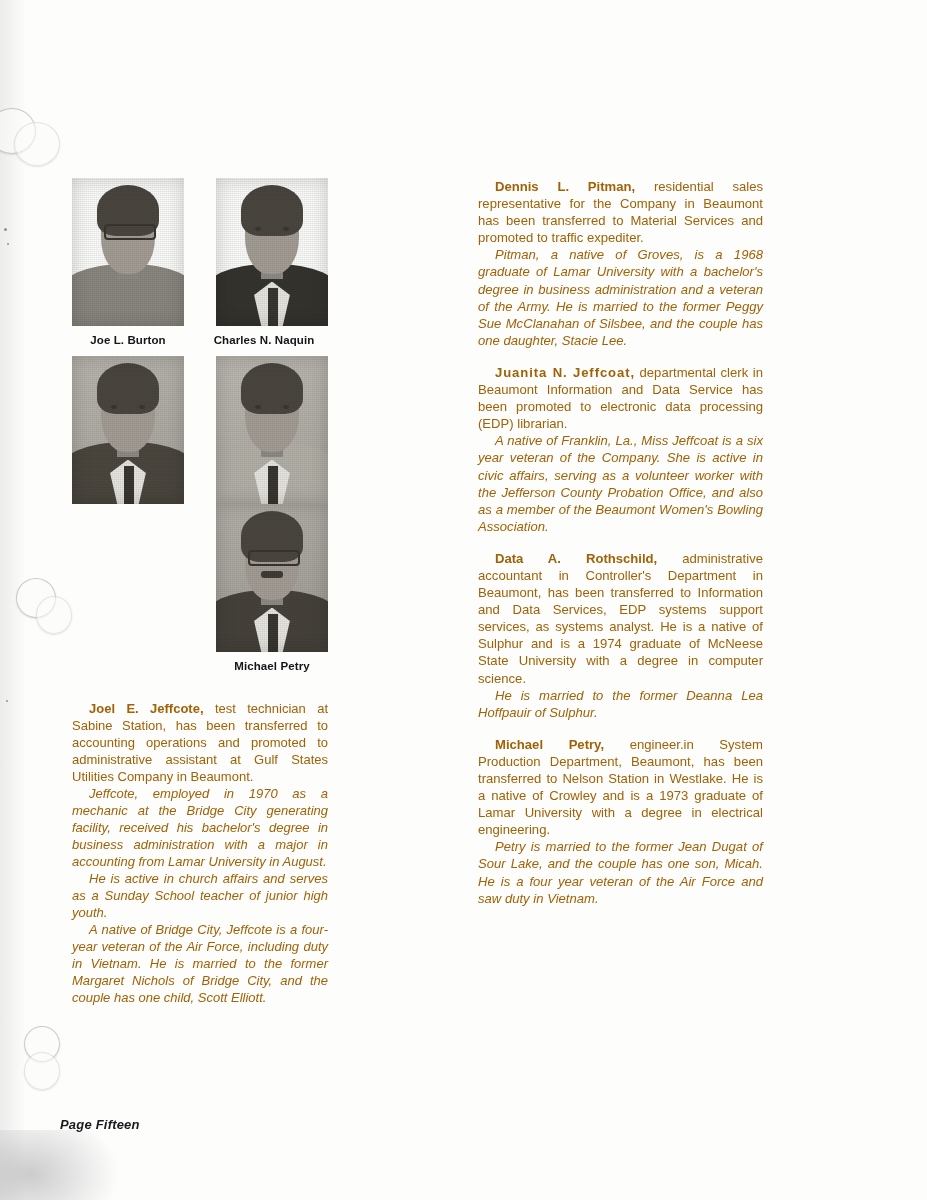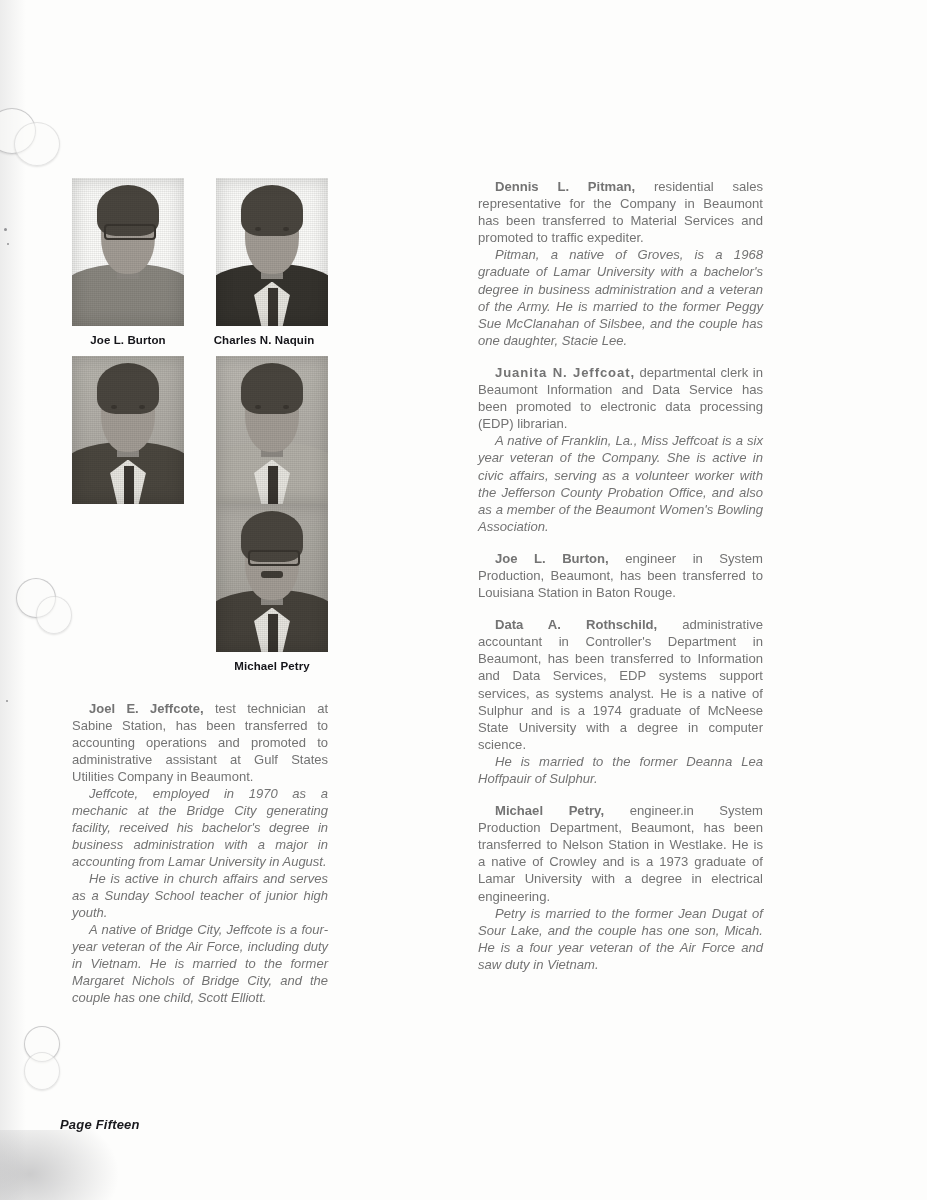--- a/index.html
+++ b/index.html
@@ -146,21 +146,21 @@
   .caption.pos-mid   { left: 136px; width: 128px; }
 
   
   .para {
     font-size: 13.1px;
     line-height: 17.1px;
     text-align: justify;
     text-justify: inter-word;
     margin: 0;
     text-indent: 17px;
-    color: #737373;
+    color: #a16207;
     hyphens: manual;
   }
   .para + .para { margin-top: 0; font-style: italic; }
   .block { margin-bottom: 15px; }
   .block:last-child { margin-bottom: 17px; }
   .lead { font-weight: bold; }
   .lead.spaced { letter-spacing: 0.9px; }
 
   .col-left .para  { font-size: 13.0px; line-height: 17.0px; }
 
@@ -298,21 +298,20 @@
       <p class="para"><span class="lead">Dennis L. Pitman,</span><span> residential sales representative for the Company in Beaumont has been transferred to Material Services and promoted to traffic expediter.</span></p>
       <p class="para">Pitman, a native of Groves, is a 1968 graduate of Lamar University with a bachelor's degree in business administration and a veteran of the Army. He is married to the former Peggy Sue McClanahan of Silsbee, and the couple has one daughter, Stacie Lee.</p>
     </div>
 
     <div class="block">
       <p class="para"><span class="lead spaced">Juanita N. Jeffcoat,</span><span> departmental clerk in Beaumont Information and Data Service has been promoted to electronic data processing (EDP) librarian.</span></p>
       <p class="para">A native of Franklin, La., Miss Jeffcoat is a six year veteran of the Company. She is active in civic affairs, serving as a volunteer worker with the Jefferson County Probation Office, and also as a member of the Beaumont Women's Bowling Association.</p>
     </div>
 
     <div class="block">
-      <p class="para"><span class="lead">Joe L. Burton,</span><span> engineer in System Production, Beaumont, has been transferred to Louisiana Station in Baton Rouge.</span></p>
     </div>
 
     <div class="block">
       <p class="para"><span class="lead">Data A. Rothschild,</span><span> administrative accountant in Controller's Department in Beaumont, has been transferred to Information and Data Services, EDP systems support services, as systems analyst. He is a native of Sulphur and is a 1974 graduate of McNeese State University with a degree in computer science.</span></p>
       <p class="para">He is married to the former Deanna Lea Hoffpauir of Sulphur.</p>
     </div>
 
     <div class="block">
       <p class="para"><span class="lead">Michael Petry,</span><span> engineer.in System Production Department, Beaumont, has been transferred to Nelson Station in Westlake. He is a native of Crowley and is a 1973 graduate of Lamar University with a degree in electrical engineering.</span></p>
       <p class="para">Petry is married to the former Jean Dugat of Sour Lake, and the couple has one son, Micah. He is a four year veteran of the Air Force and saw duty in Vietnam.</p>

